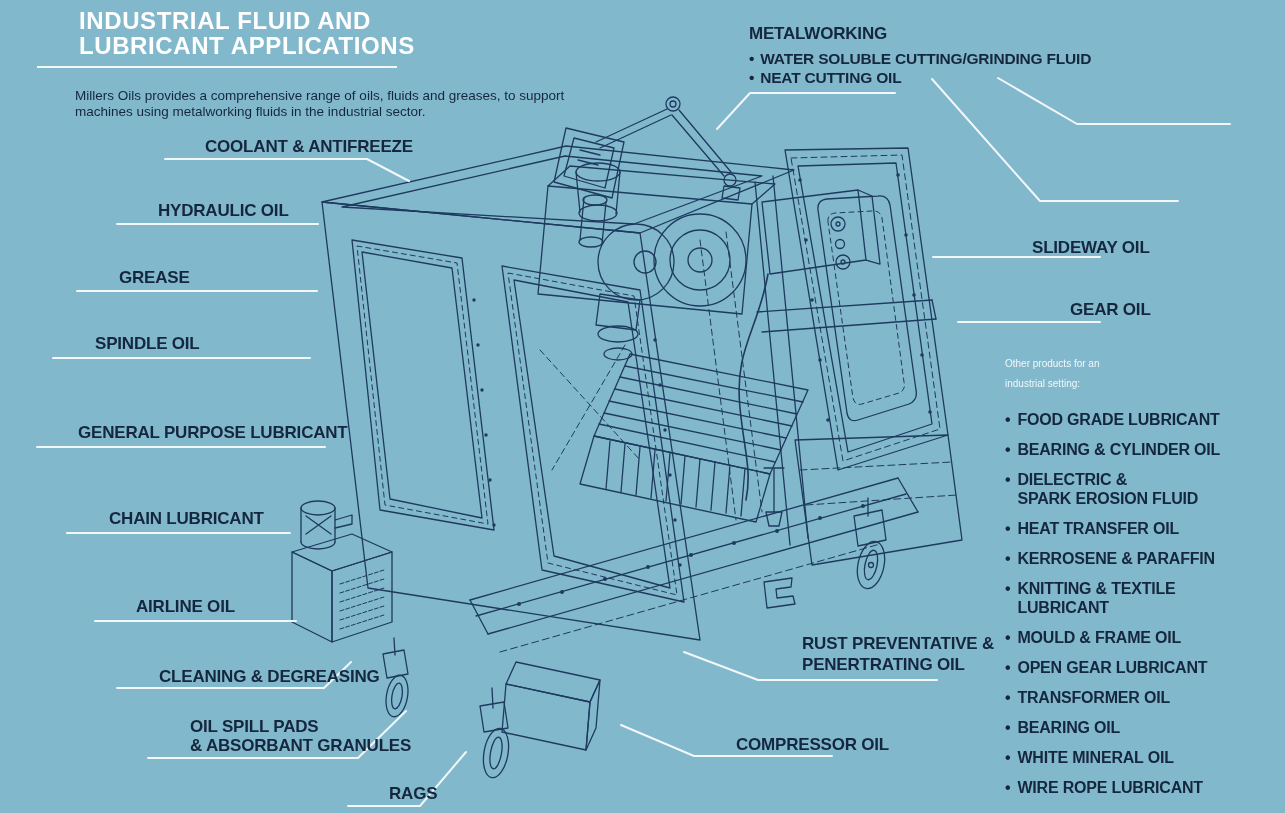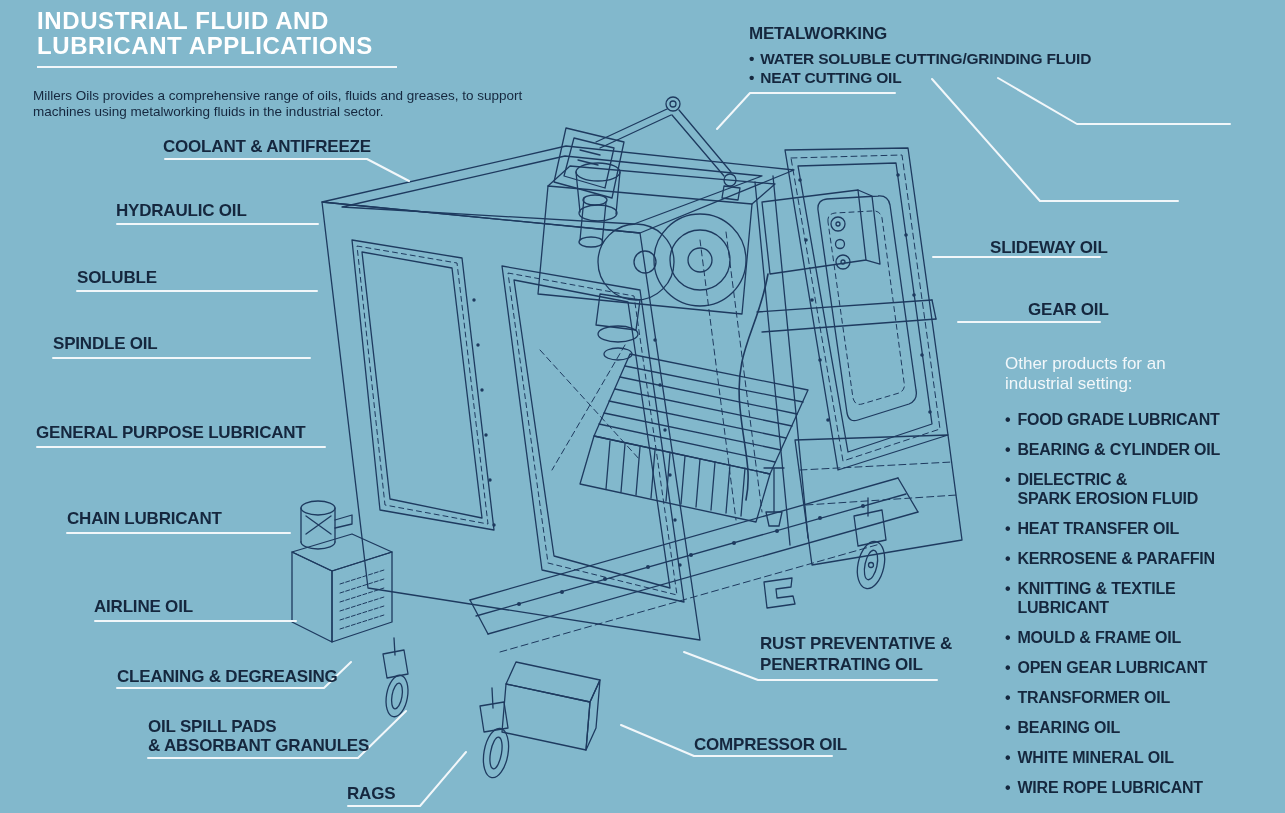--- a/index.html
+++ b/index.html
@@ -8,21 +8,21 @@
     --draw:#1e3a5f;
     --white:#f2f7fa;
   }
   *{margin:0;padding:0;box-sizing:border-box;}
   html,body{width:1285px;height:813px;overflow:hidden;}
   body{background:var(--bg);position:relative;font-family:"Liberation Sans",sans-serif;}
   #canvas{position:absolute;inset:0;width:1285px;height:813px;background:var(--bg);}
   svg.layer{position:absolute;left:0;top:0;width:1285px;height:813px;}
   #art{z-index:1;}
   .txt{position:absolute;z-index:3;color:var(--navy);font-weight:bold;
-       font-size:17px;line-height:20px;letter-spacing:-0.2px;white-space:pre-line;}
+       font-size:17px;line-height:20px;letter-spacing:-0.2px;white-space:pre-line;margin-left:42px;}
   
   #page-title{left:37px;top:8px;color:#ffffff;font-size:24px;line-height:25px;letter-spacing:0.6px;}
   #title-rule{position:absolute;z-index:3;left:37px;top:66px;width:360px;height:2px;background:var(--white);}
   #subtitle{left:33px;top:88px;font-weight:normal;font-size:13.5px;line-height:16px;letter-spacing:0;color:var(--navy);}
   
   #lbl-coolant   {left:163px;top:137px;}
   #lbl-hydraulic {left:116px;top:201px;text-align:right;}
   #lbl-grease    {left:77px; top:268px;}
   #lbl-spindle   {left:53px; top:334px;}
   #lbl-general   {left:36px; top:423px;}
@@ -37,21 +37,21 @@
       text-decoration-thickness:2px;text-underline-offset:3px;}
   .mw-item{display:flex;gap:6px;color:var(--navy);font-weight:bold;font-size:15.5px;line-height:19px;letter-spacing:-0.2px;}
   #metalworking-items{margin-top:5px;}
   
   #lbl-mixer   {left:1080px;top:81px; line-height:20px;}
   #lbl-mwf     {left:1042px;top:155px;line-height:19px;}
   #lbl-slideway{left:990px; top:238px;}
   #lbl-gear    {left:1028px;top:300px;}
   
   #other-products{position:absolute;z-index:3;left:1005px;top:354px;width:250px;}
-  #other-products-heading{color:var(--white);font-size:17px;line-height:20px;font-weight:normal;white-space:pre-line;}
+  #other-products-heading{color:var(--white);font-size:10px;line-height:20px;font-weight:normal;white-space:pre-line;}
   #other-products-list{list-style:none;margin-top:16px;}
   #other-products-list li{display:flex;gap:7px;color:var(--navy);font-weight:bold;
       font-size:16px;line-height:19px;letter-spacing:-0.2px;margin-bottom:11px;}
   #other-products-list li .item-text{white-space:pre-line;}
   .bullet{color:var(--navy);}
   
   #lbl-rust      {left:760px;top:633px;line-height:21px;}
   #lbl-compressor{left:694px;top:735px;}
 </style>
 </head>
@@ -236,21 +236,21 @@
     </g>
   </svg>
 
   <div class="txt" id="page-title"><span>INDUSTRIAL FLUID AND</span><br><span>LUBRICANT APPLICATIONS</span></div>
   <div id="title-rule"></div>
   <div class="txt" id="subtitle">Millers Oils provides a comprehensive range of oils, fluids and greases, to support
 machines using metalworking fluids in the industrial sector.</div>
 
   <div class="txt" id="lbl-coolant">COOLANT &amp; ANTIFREEZE</div>
   <div class="txt" id="lbl-hydraulic">HYDRAULIC OIL</div>
-  <div class="txt" id="lbl-grease">SOLUBLE</div>
+  <div class="txt" id="lbl-grease">GREASE</div>
   <div class="txt" id="lbl-spindle">SPINDLE OIL</div>
   <div class="txt" id="lbl-general">GENERAL PURPOSE LUBRICANT</div>
   <div class="txt" id="lbl-chain">CHAIN LUBRICANT</div>
   <div class="txt" id="lbl-airline">AIRLINE OIL</div>
   <div class="txt" id="lbl-cleaning">CLEANING &amp; DEGREASING</div>
   <div class="txt" id="lbl-oilspill">OIL SPILL PADS
 &amp; ABSORBANT GRANULES</div>
   <div class="txt" id="lbl-rags">RAGS</div>
 
   <div id="metalworking-block">

